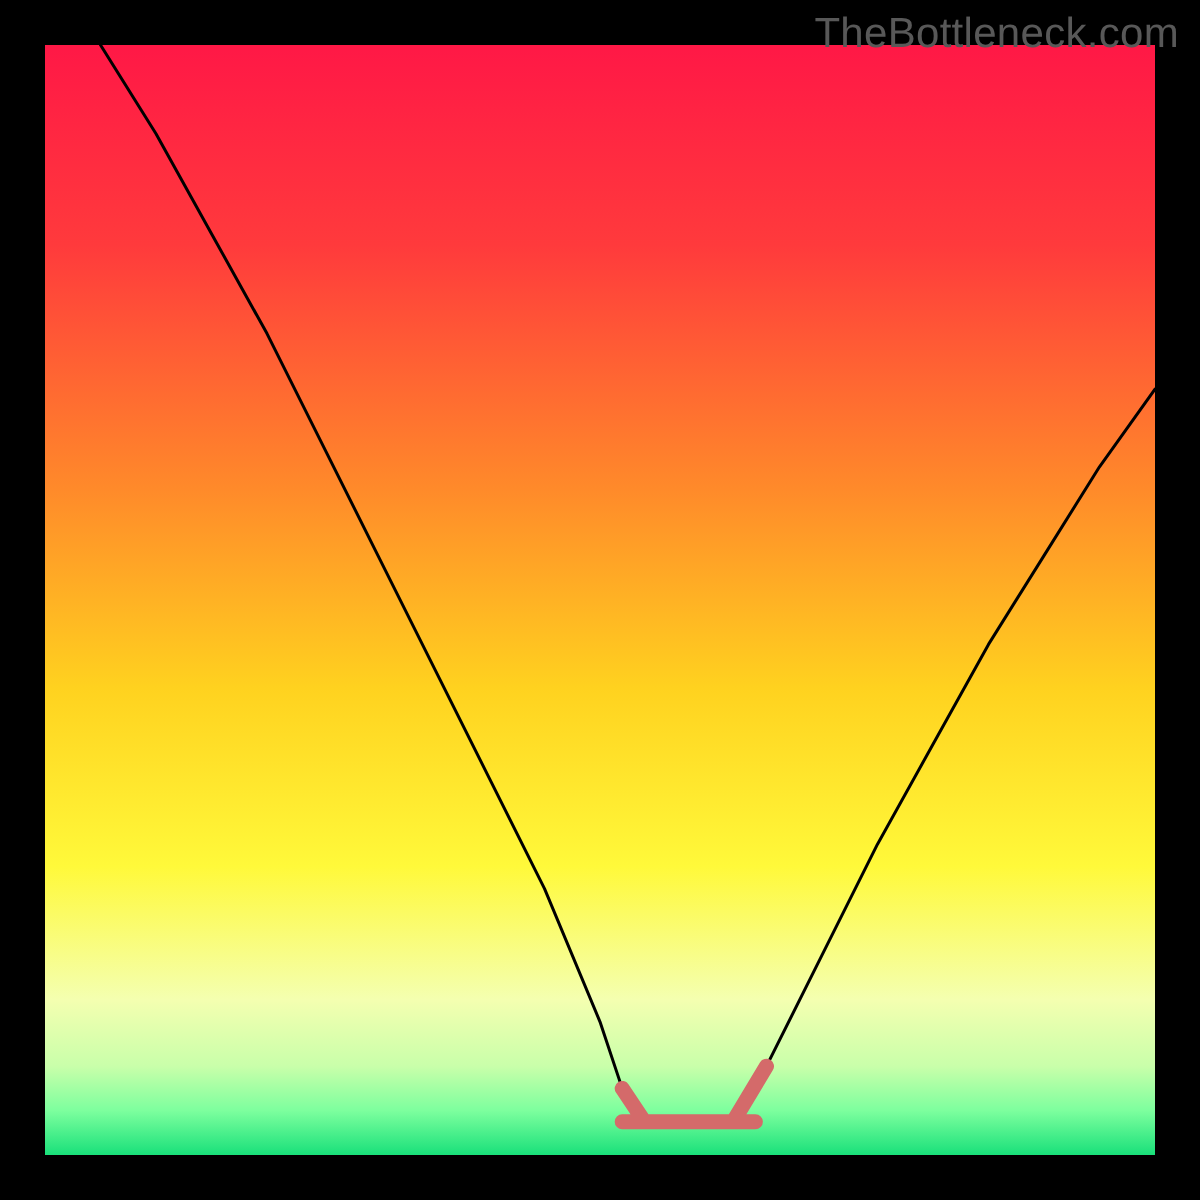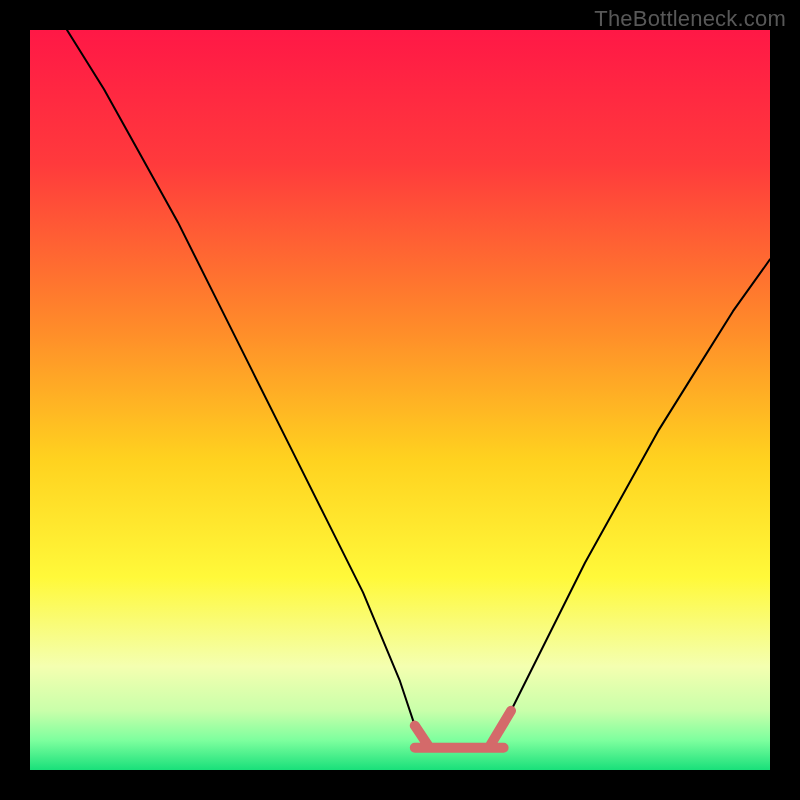--- a/index.html
+++ b/index.html
@@ -15,21 +15,21 @@
     position: relative;
     width: 800px;
     height: 800px;
     background: #000;
   }
   .watermark {
     position: absolute;
     top: 6px;
     right: 14px;
     color: #585858;
-    font-size: 22px;
+    font-size: 28px;
     font-weight: 500;
     letter-spacing: 0.2px;
     z-index: 10;
   }
   .plot-area {
     position: absolute;
     left: 30px;
     top: 30px;
     width: 740px;
     height: 740px;

